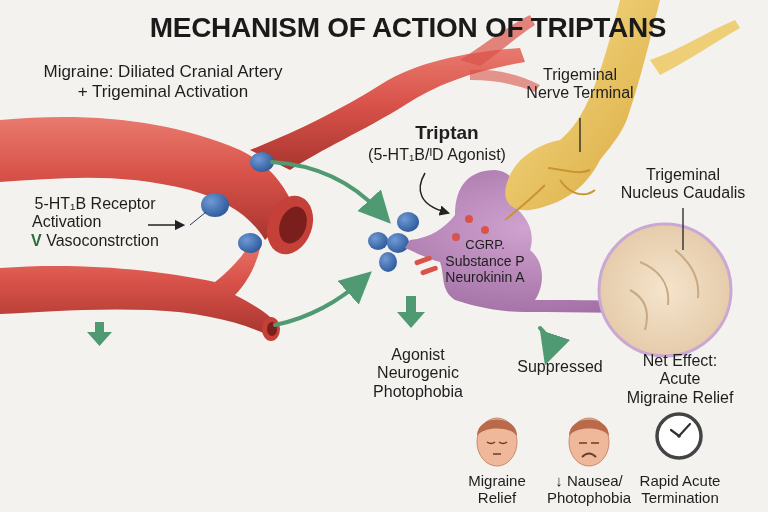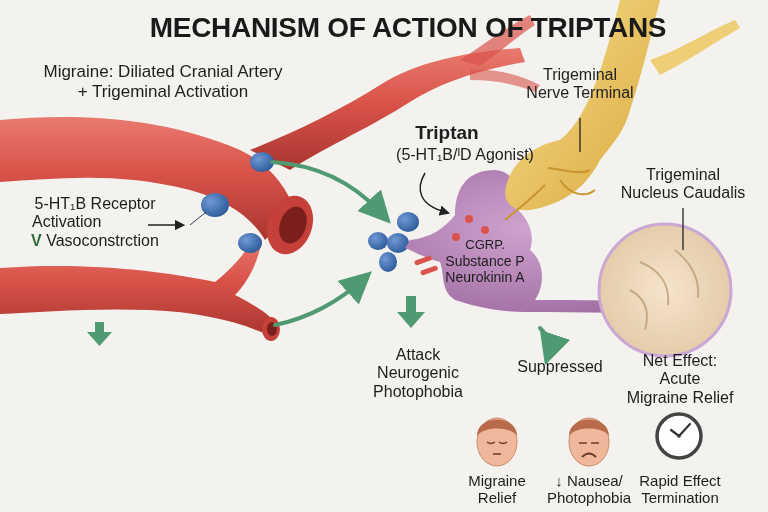--- a/index.html
+++ b/index.html
@@ -139,42 +139,42 @@
     <div>Migraine: Diliated Cranial Artery</div>
     <div>+ Trigeminal Activation</div>
   </div>
 
   <div class="lbl t16" style="left:515px;top:66px;width:130px;">
     <div>Trigeminal</div>
     <div>Nerve Terminal</div>
   </div>
 
   <div class="lbl bold" style="left:392px;top:122px;width:110px;font-size:19px;">Triptan</div>
-  <div class="lbl t16" style="left:380px;top:146px;width:170px;">(5-HT₁B/ᴵD Agonist)</div>
+  <div class="lbl t16" style="left:352px;top:146px;width:170px;">(5-HT₁B/ᴵD Agonist)</div>
 
   <div class="lbl t16" style="left:10px;top:195px;width:170px;">
     <div>5-HT₁B Receptor</div>
     <div style="text-align:left;padding-left:22px;">Activation</div>
     <div><span style="color:#2f6b3f;font-weight:bold;">V</span> Vasoconstrction</div>
   </div>
 
   <div class="lbl t16" style="left:608px;top:166px;width:150px;">
     <div>Trigeminal</div>
     <div>Nucleus Caudalis</div>
   </div>
 
   <div class="lbl" style="left:435px;top:238px;width:100px;">
     <div style="font-size:13px;">CGRP.</div>
     <div style="font-size:14px;">Substance P</div>
     <div style="font-size:14px;">Neurokinin A</div>
   </div>
 
 
   <div class="lbl t16" style="left:358px;top:346px;width:120px;">
-    <div>Attack</div>
+    <div>Agonist</div>
     <div>Neurogenic</div>
     <div>Photophobia</div>
   </div>
 
   <div class="lbl t16" style="left:500px;top:358px;width:120px;">
     <div>Suppressed</div>
   </div>
 
   <div class="lbl t16" style="left:615px;top:352px;width:130px;">
     <div>Net Effect:</div>
@@ -184,16 +184,16 @@
 
   <div class="lbl t15" style="left:457px;top:472px;width:80px;">
     <div>Migraine</div>
     <div>Relief</div>
   </div>
   <div class="lbl t15" style="left:544px;top:472px;width:90px;">
     <div>↓ Nausea/</div>
     <div>Photophobia</div>
   </div>
   <div class="lbl t15" style="left:630px;top:472px;width:100px;">
-    <div>Rapid Effect</div>
+    <div>Rapid Acute</div>
     <div>Termination</div>
   </div>
 </div>
 
 </body></html>

